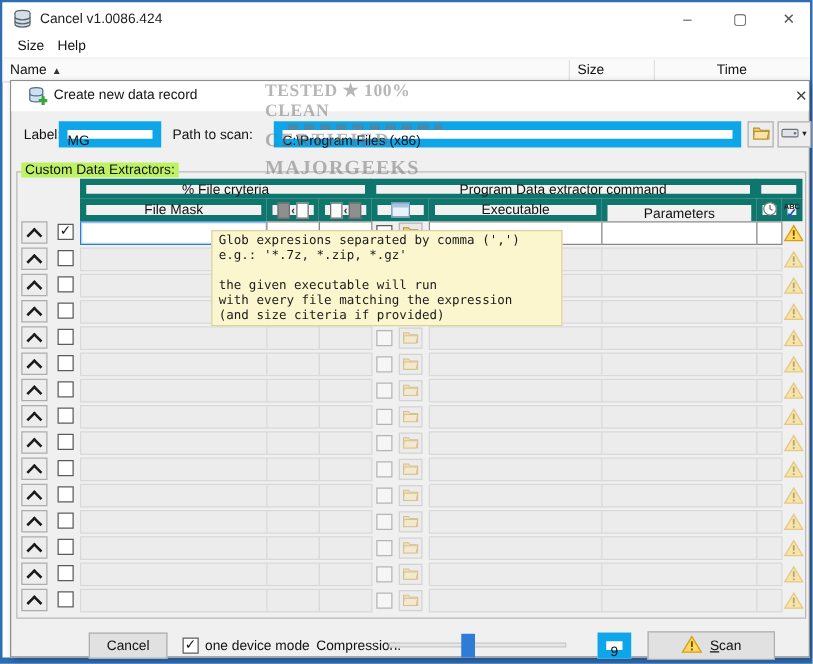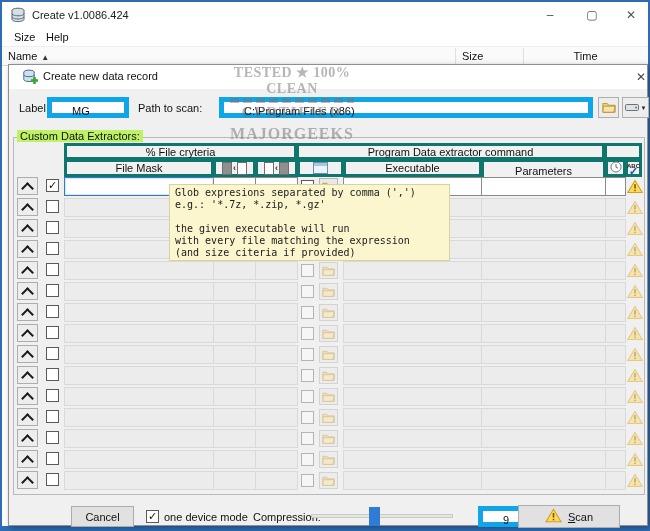--- a/index.html
+++ b/index.html
@@ -15,27 +15,27 @@
   .listheader{left:0;top:44px;width:100%;height:18px;background:#fafafa;border-bottom:1px solid #d8d8d8;border-top:1px solid #eee;}
   .lh-cell{top:0;height:18px;font-size:11px;color:#111;line-height:18px;}
   .lh-sep{top:1px;width:1px;height:16px;background:#e0e0e0;}
   .sort{font-size:8px;color:#333;margin-left:4px;}
   
   .dialog{left:8px;top:64px;width:640px;height:462px;background:#f0f0f0;border:1px solid #8f8f8f;box-sizing:border-box;box-shadow:2px 2px 6px rgba(0,0,0,.35);}
   .dlg-titlebar{left:0;top:0;width:100%;height:24px;background:#fff;}
   .dlg-title{left:34px;top:5px;font-size:11px;color:#111;}
   .dlg-close{left:624px;top:0;width:16px;height:24px;line-height:24px;text-align:center;font-size:12px;color:#444;}
   .caption{font-size:11px;color:#111;}
-  .tbox{background:#fff;border:5px solid #0ea5e9;box-sizing:border-box;font-size:11px;color:#111;padding:2px 20px;line-height:15px;}
+  .tbox{background:#fff;border:7px solid #0ea5e9;box-sizing:border-box;font-size:11px;color:#111;padding:2px 0;line-height:15px;}
   .sqbtn{background:#ededed;border:1px solid #aeaeae;box-sizing:border-box;display:flex;align-items:center;justify-content:center;}
   
   .groupbox{left:4px;top:72px;width:632px;height:358px;border:1px solid #b9b9b9;box-sizing:border-box;}
   .grouplabel{left:8px;top:65px;font-size:11px;color:#111;background:#bef264;padding:0 3px;}
   
-  .hcell{background:#f1f1f1;border:3px solid #0f766e;box-sizing:border-box;font-size:11px;color:#111;display:flex;align-items:center;justify-content:center;}
+  .hcell{background:#f1f1f1;border:5px solid #0f766e;box-sizing:border-box;font-size:11px;color:#111;display:flex;align-items:center;justify-content:center;}
   
   .trow{left:55px;width:578px;height:21px;}
   .dcell{position:absolute;top:1px;height:19px;background:#ececec;border:1px solid #d9d9d9;box-sizing:border-box;}
   .rinput{position:absolute;top:1px;height:19px;background:#fff;border:1px solid #8a8a8a;box-sizing:border-box;}
   .rinput.focus{border:1px solid #2f7cd0;box-shadow:inset 0 0 0 1px #d6e7f8;}
   .cb{position:absolute;width:13px;height:13px;background:#fff;border:1px solid #5a5a5a;box-sizing:border-box;font-size:11px;line-height:11px;text-align:center;color:#111;}
   .cb.dim{border-color:#b4b4b4;background:#f6f6f6;}
   .upbtn{position:absolute;left:8px;width:21px;height:18px;background:#ededed;border:1px solid #adadad;box-sizing:border-box;display:flex;align-items:center;justify-content:center;}
   .chev{width:7px;height:7px;border-left:2px solid #1a1a1a;border-top:2px solid #1a1a1a;transform:rotate(45deg);margin-top:4px;}
   .fbtn{position:absolute;width:19px;height:17px;background:#e9e9e9;border:1px solid #b5b5b5;box-sizing:border-box;display:flex;align-items:center;justify-content:center;}
@@ -50,41 +50,41 @@
   .abcico{display:flex;flex-direction:column;align-items:center;line-height:6px;}
   .abcico .t{font-size:6px;font-weight:bold;color:#222;letter-spacing:0;}
   .abcico .c{font-size:11px;color:#2050c8;font-weight:bold;margin-top:-1px;}
   
   .tooltip{left:160px;top:119px;width:281px;height:77px;background:#fbf6cd;border:1px solid #d8d2a2;box-sizing:border-box;padding:2px 5px;z-index:30;font-family:"DejaVu Sans Mono",monospace;font-size:10px;line-height:12px;color:#1a1a1a;white-space:pre;}
   
   .pushbtn{background:#e1e1e1;border:1px solid #adadad;box-sizing:border-box;font-size:11px;color:#111;display:flex;align-items:center;justify-content:center;}
   .slider-track{height:4px;background:#e6e6e6;border:1px solid #c9c9c9;box-sizing:border-box;}
   .slider-thumb{width:11px;height:19px;background:#2e7cd6;}
   
-  .watermark{left:212px;top:64px;width:160px;height:84px;z-index:50;pointer-events:none;opacity:.5;color:#6f6f6f;font-family:"Liberation Serif",serif;text-align:center;}
+  .watermark{left:212px;top:64px;width:160px;height:84px;z-index:50;pointer-events:none;opacity:.5;color:#6f6f6f;font-family:"Liberation Serif",serif;text-align:left;}
   .wm1{font-size:14px;font-weight:bold;letter-spacing:.5px;}
   .wm-bars{height:5px;margin:1px 18px;background:repeating-linear-gradient(90deg,#777 0 9px,transparent 9px 13px);}
   .wm2{font-size:15px;font-weight:bold;letter-spacing:2px;margin-top:1px;}
   .wm3{font-size:16px;font-weight:bold;letter-spacing:1px;margin-top:4px;}
   .wm4{font-size:8px;font-weight:bold;letter-spacing:2px;}
 </style>
 </head>
 <body>
 
 <div class="abs main-window">
   <div class="abs titlebar">
     <span class="abs" style="left:8px;top:5px;">
       <svg width="16" height="16" viewBox="0 0 16 16">
           <ellipse cx="8" cy="3.4" rx="6" ry="2.2" fill="#d7dee5" stroke="#59666f"></ellipse>
           <path d="M2 3.4 v9 c0 1.2 2.7 2.2 6 2.2 s6-1 6-2.2 v-9" fill="#d7dee5" stroke="#59666f"></path>
           <path d="M2 6.6 c0 1.2 2.7 2.2 6 2.2 s6-1 6-2.2" fill="none" stroke="#59666f"></path>
           <path d="M2 9.8 c0 1.2 2.7 2.2 6 2.2 s6-1 6-2.2" fill="none" stroke="#59666f"></path>
         </svg>
     </span>
-    <span class="abs apptitle">Create v1.0086.424</span>
+    <span class="abs apptitle">Cancel v1.0086.424</span>
     <span class="abs wbtn" style="left:533px;">–</span>
     <span class="abs wbtn" style="left:575px;">▢</span>
     <span class="abs wbtn" style="left:614px;">✕</span>
   </div>
   <div class="abs menubar">
     <span class="abs menu-item" style="left:8px;">Size</span>
     <span class="abs menu-item" style="left:40px;">Help</span>
   </div>
   <div class="abs listheader">
     <span class="abs lh-cell" style="left:6px;"><span>Name</span><span class="sort">▲</span></span>

